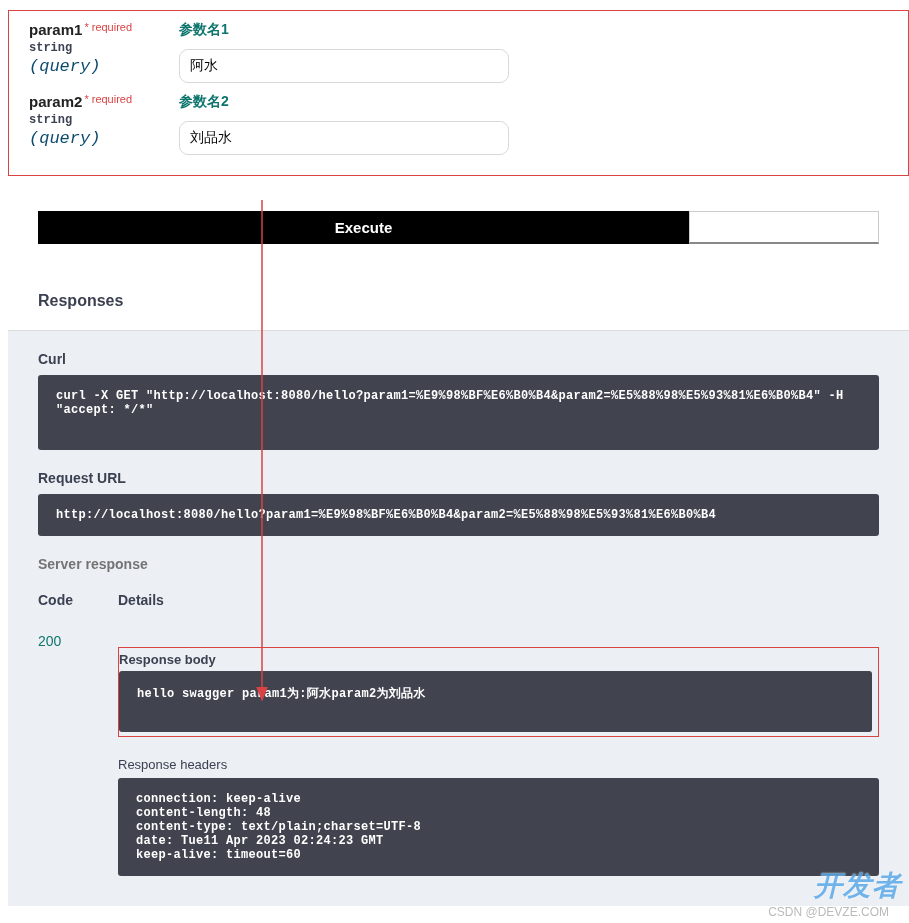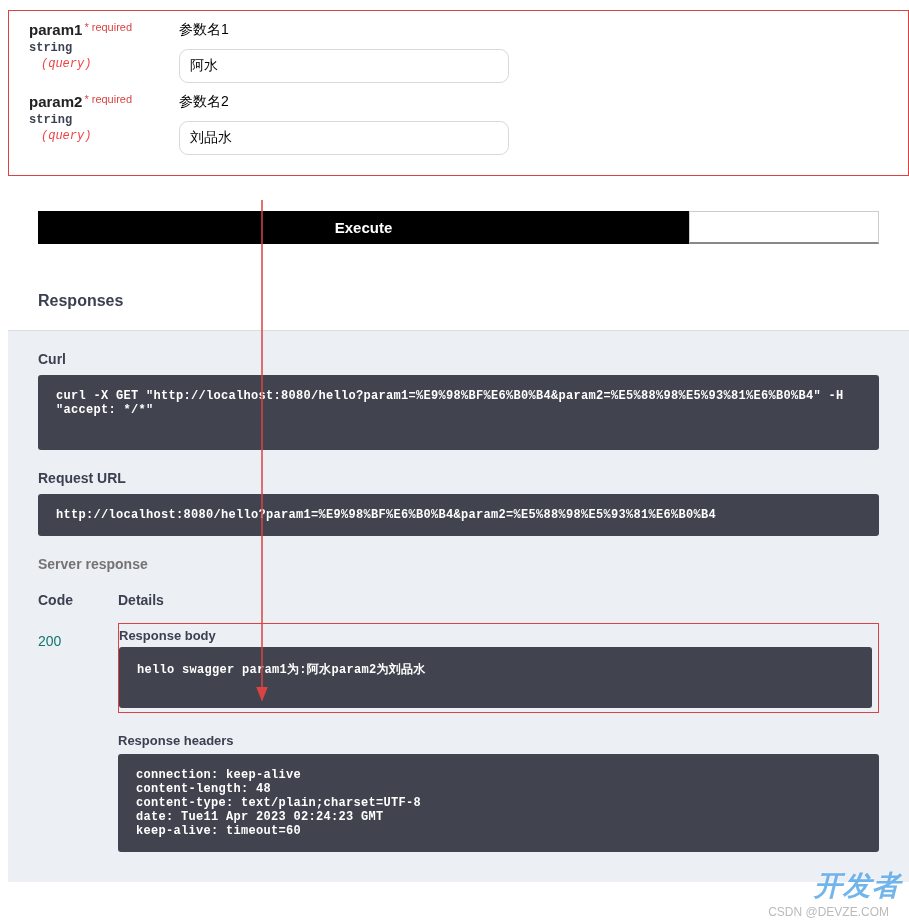--- a/index.html
+++ b/index.html
@@ -4,44 +4,44 @@
 <style>
 * { box-sizing: border-box; margin: 0; padding: 0; }
 body { font-family: -apple-system, BlinkMacSystemFont, "Segoe UI", sans-serif; background: #fff; width: 909px; }
 .container { padding: 10px 0 10px 8px; background: #fff; }
 .params-box { border: 1px solid #d94343; padding: 10px 20px 20px 20px; display: flex; flex-direction: column; gap: 10px; }
 .param-row { display: flex; align-items: flex-start; }
 .param-left { width: 150px; }
 .param-name { font-weight: 700; font-size: 15px; color: #222; }
 .required-star { color: #d94343; font-size: 11px; vertical-align: top; margin-left: 2px; }
 .param-type { font-family: "Courier New", monospace; font-size: 12px; font-weight: 700; color: #3b4151; margin-top: 2px; }
-.param-loc { font-family: "Courier New", monospace; font-size: 12px; font-style: italic; color: #ef4444; margin-top: 2px; margin-left: 12px; }
+.param-loc { font-family: "Courier New", monospace; font-size: 17px; font-style: italic; color: #0c4a6e; margin-top: 2px; }
 .param-right { flex: 1; }
-.param-desc { font-size: 14px; color: #000000; margin-bottom: 10px; }
+.param-desc { font-size: 14px; color: #0f766e; margin-bottom: 10px; font-weight: bold; }
 .param-input { width: 330px; padding: 8px 10px; border: 1px solid #d9d9d9; border-radius: 9px; font-size: 14px; background: #fff; }
 .exec-row { display: flex; margin-top: 35px; padding: 0 30px; }
 .exec-btn { flex: 1; background: #000000; color: #fff; border: none; padding: 8px 0; font-size: 15px; font-weight: 700; cursor: pointer; }
 .clear-btn { width: 190px; background: #fff; border: 1px solid #ccc; border-bottom: 2px solid #888; }
 .responses-hdr { font-size: 16px; font-weight: 700; color: #3b4151; margin: 48px 0 20px 30px; }
 .resp-section { background: #eceff4; padding: 20px 30px 30px 30px; border-top: 1px solid #ddd; }
 .sec-label { font-size: 14px; font-weight: 700; color: #3b4151; margin-bottom: 8px; }
 .code-block { background: #41444e; color: #fff; font-family: "Courier New", monospace; font-size: 12px; font-weight: 700; padding: 14px 18px; border-radius: 3px; min-height: 40px; white-space: pre-wrap; word-break: break-all; letter-spacing: 0.3px; }
 .curl-block { min-height: 75px; }
 .sec-spacer { margin-top: 20px; }
 .server-label { font-size: 14px; font-weight: 700; color: #737373; margin-top: 20px; }
 .code-details-row { display: flex; margin-top: 20px; margin-bottom: 15px; }
 .cd-code { width: 80px; font-size: 14px; font-weight: 700; color: #3b4151; }
 .cd-details { font-size: 14px; font-weight: 700; color: #3b4151; }
 .resp-row { display: flex; align-items: flex-start; }
 .resp-code { width: 80px; font-size: 14px; color: #0f766e; padding-top: 10px; }
-.resp-right { flex: 1; }
+.resp-right { flex: 1; margin-top: 24px; }
 .resp-body-label { font-size: 13px; font-weight: 700; color: #3b4151; margin-bottom: 4px; }
 .resp-body-box { border: 1px solid #d94343; padding: 4px 6px 4px 0; margin-bottom: 10px; }
 .resp-body-block { background: #41444e; color: #fff; font-family: "Courier New", monospace; font-size: 12px; font-weight: 700; padding: 14px 18px 30px 18px; border-radius: 3px; letter-spacing: 0.3px; }
-.resp-hdr-label { font-size: 13px; font-weight: 700; color: #3b4151; margin: 20px 0 6px 0; }
+.resp-hdr-label { font-size: 13px; font-weight: 400; color: #3b4151; margin: 20px 0 6px 0; }
 .watermark { position: fixed; right: 8px; bottom: 18px; color: #5aa8e8; font-family: "Arial Black", sans-serif; font-size: 28px; font-style: italic; font-weight: 900; letter-spacing: 1px; text-shadow: 0 0 2px #fff; opacity: 0.85; pointer-events: none; }
 .watermark-sub { position: fixed; right: 20px; bottom: 4px; color: #bbb; font-size: 12px; pointer-events: none; }
 .arrow-svg { position: absolute; left: 0; top: 0; pointer-events: none; }
 .wrap { position: relative; }
 </style>
 </head>
 <body>
 
 <div class="wrap">
 <div class="container">

